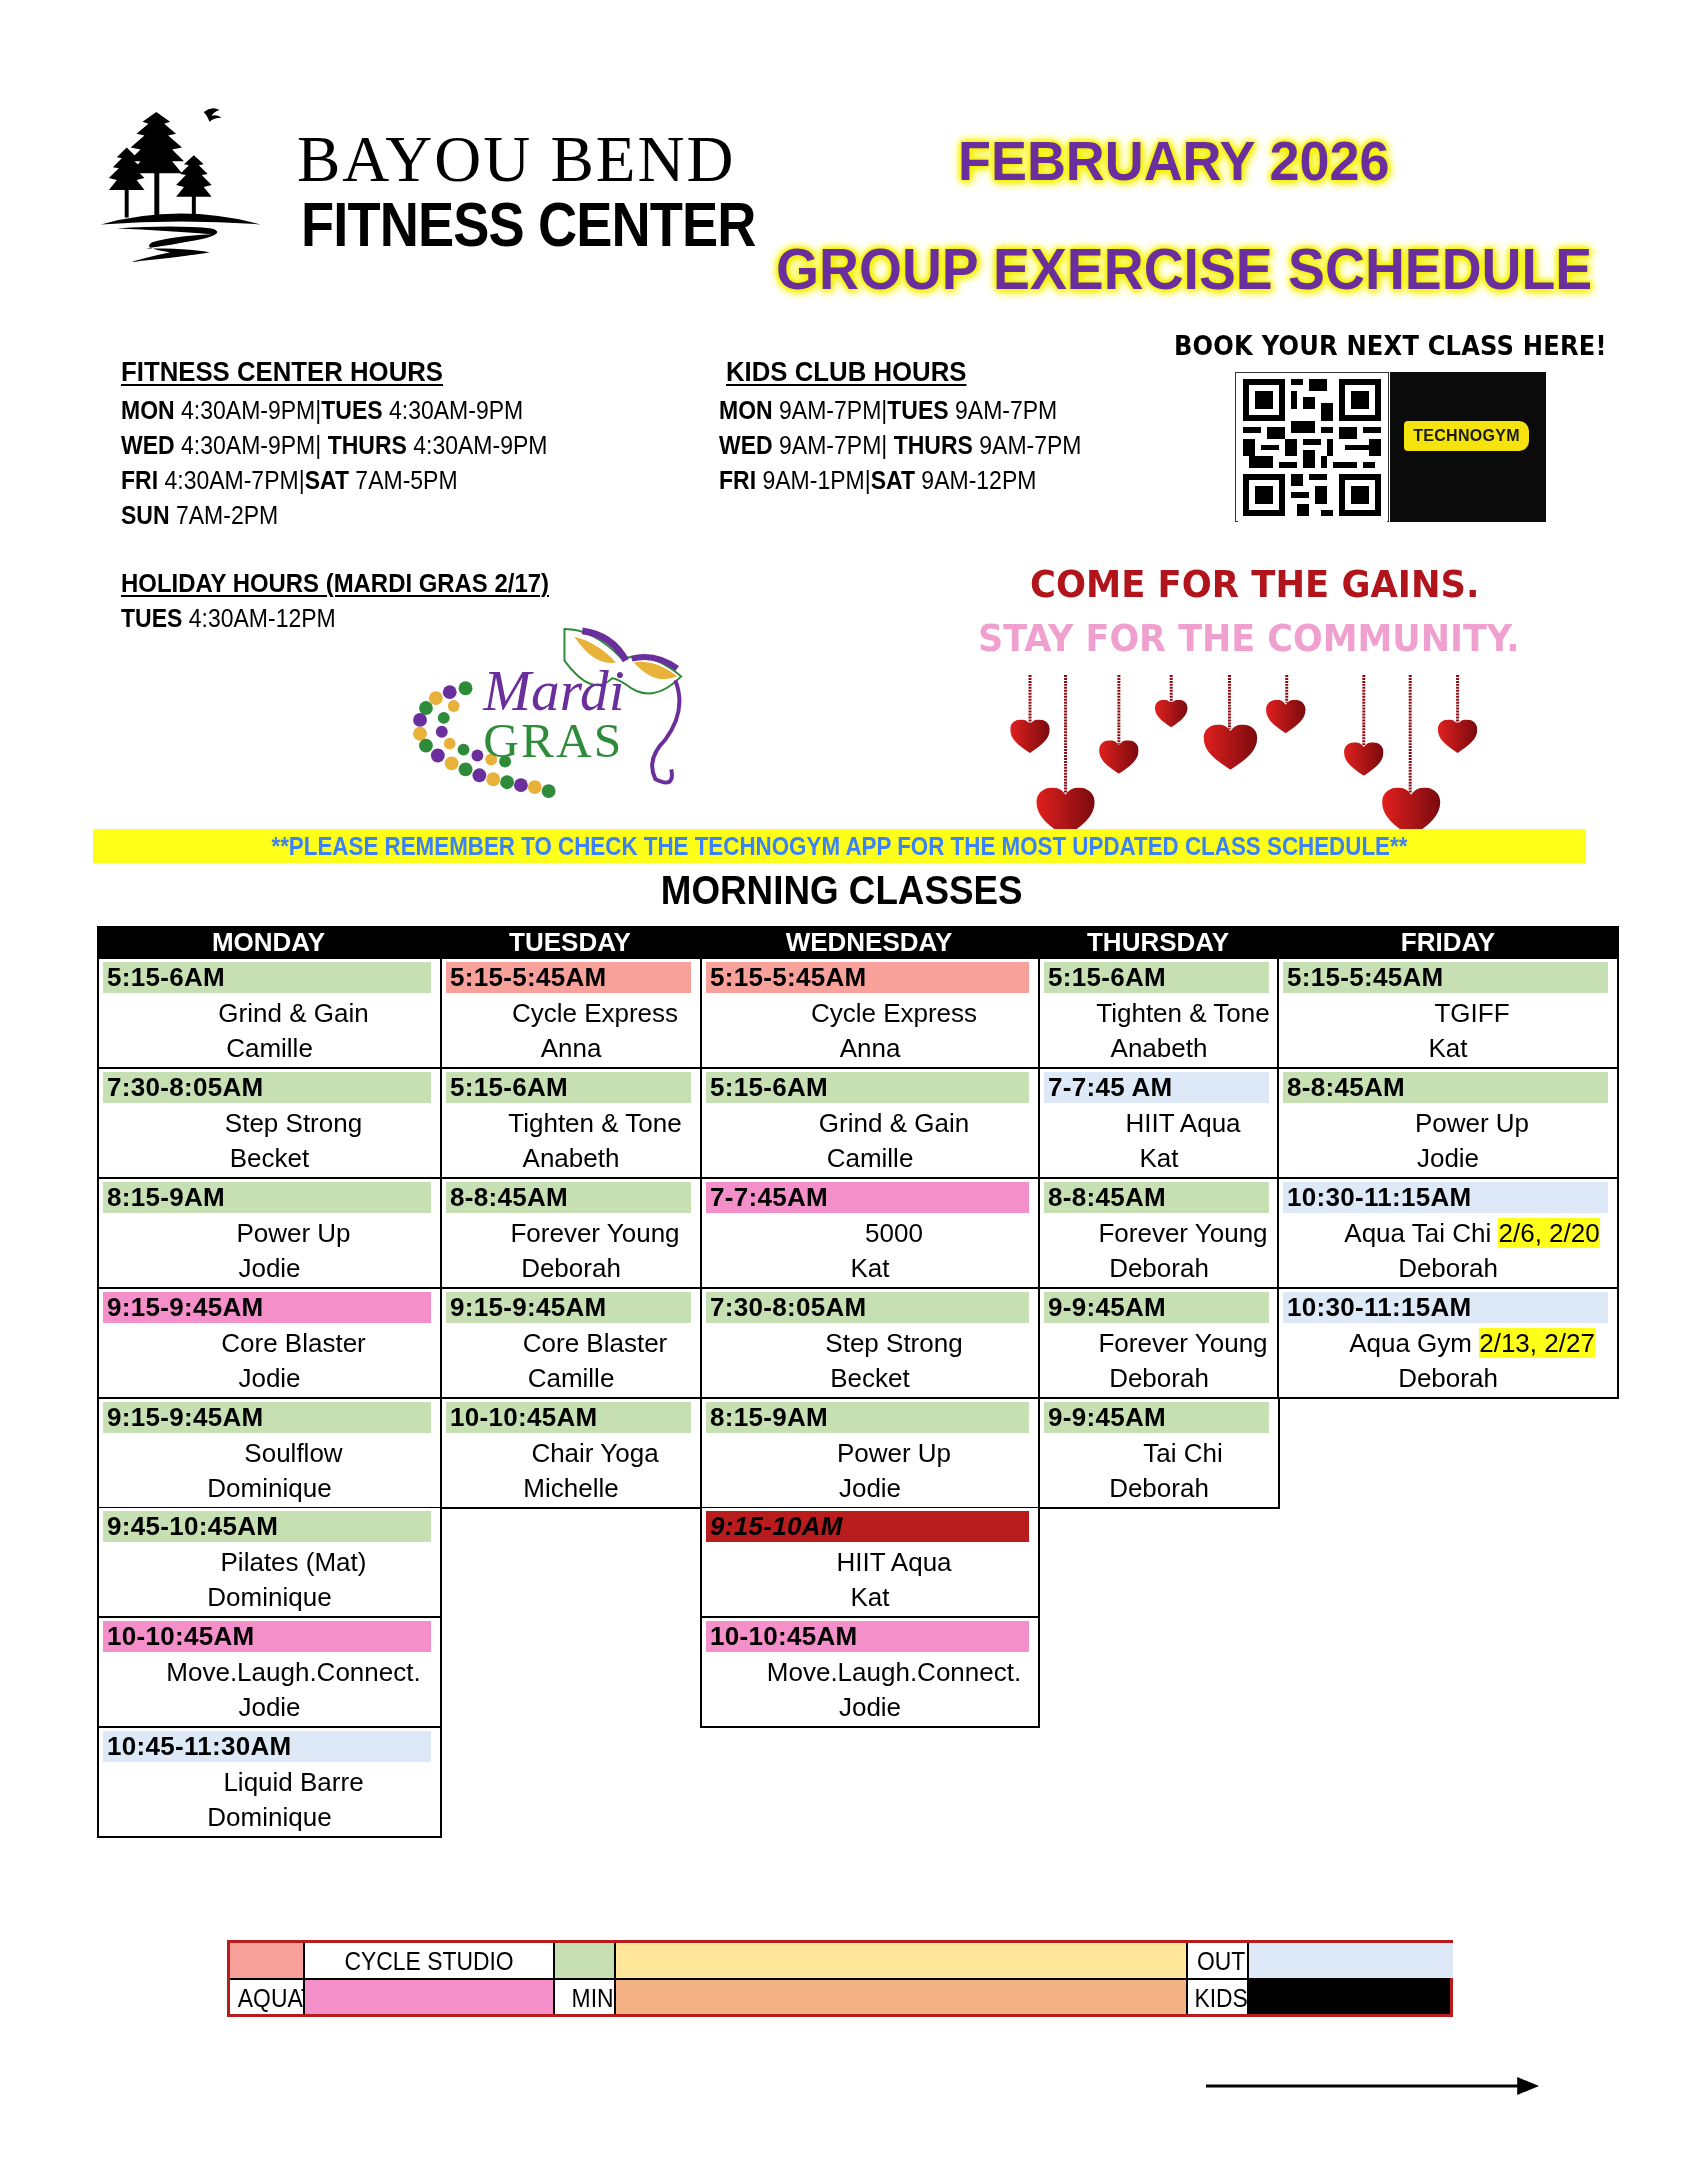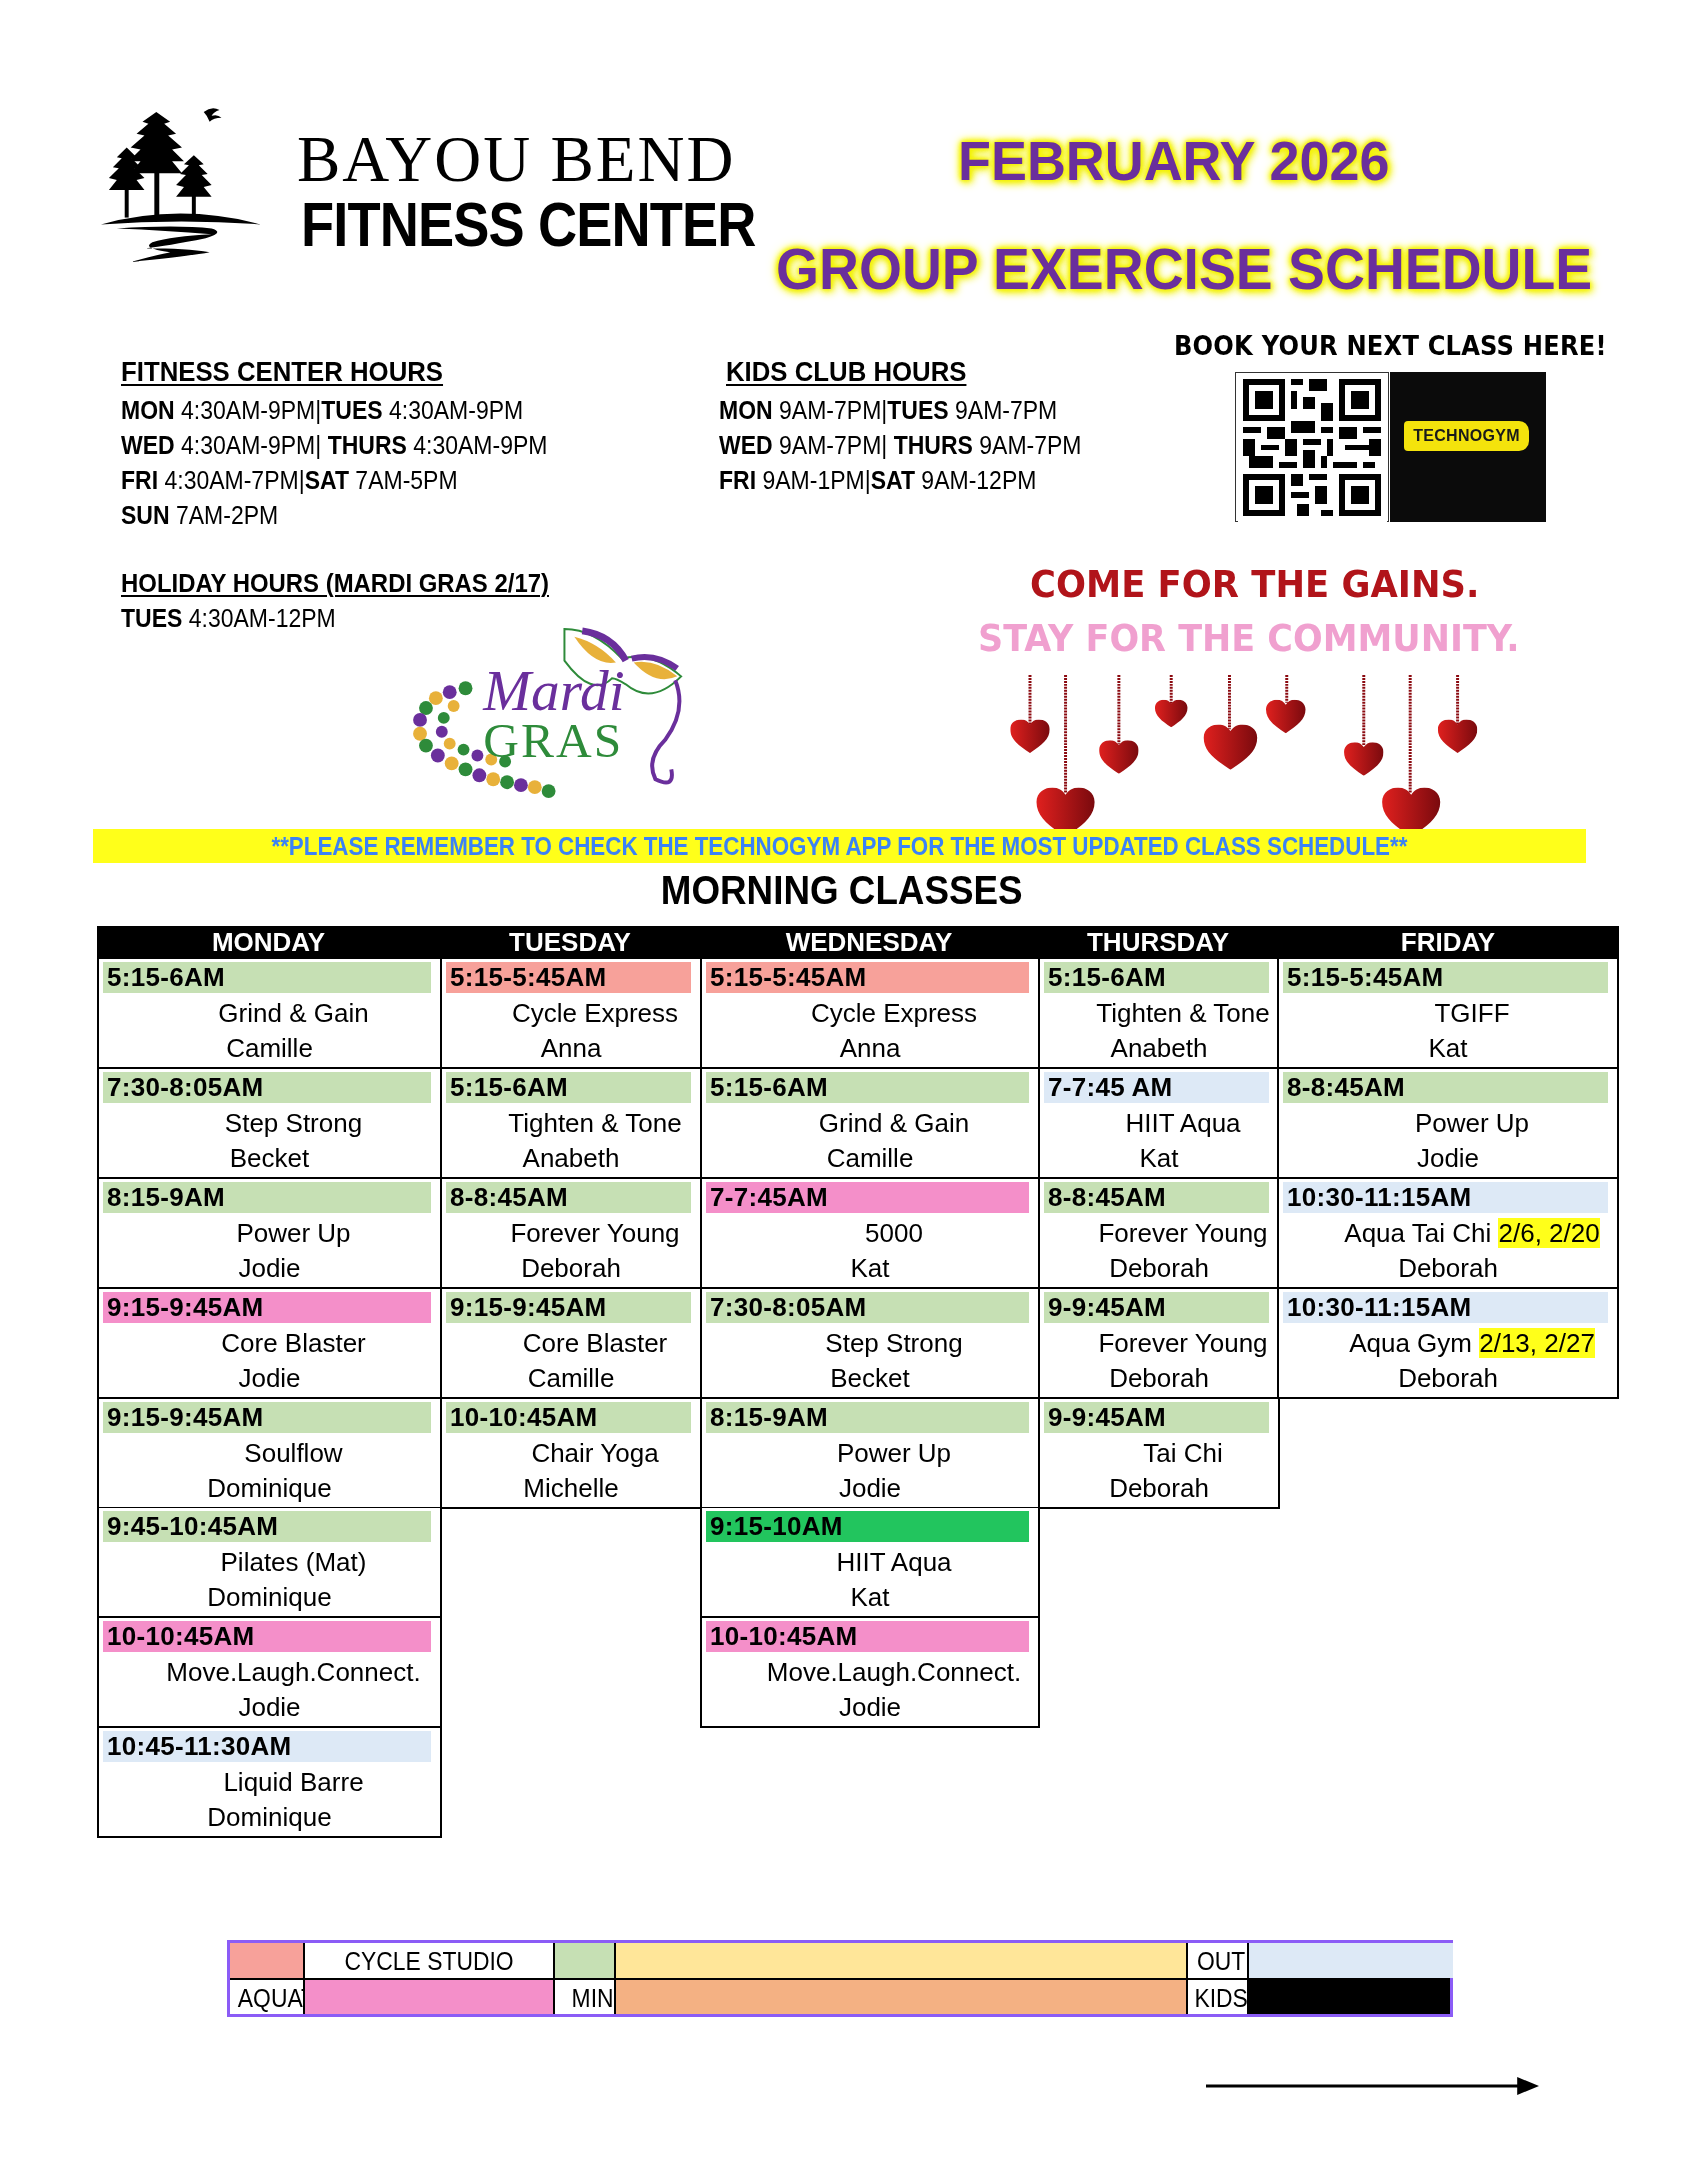--- a/index.html
+++ b/index.html
@@ -54,21 +54,21 @@
   #schedule { left:97px; top:926px; width:1522px; height:916px; }
   .thead { position:absolute; top:0; height:33px; background:#000; color:#fff; font-weight:bold; font-size:26px; line-height:33px; text-align:center; }
   .col { position:absolute; top:33px; }
   .cell { position:absolute; left:0; right:0; height:110px; box-sizing:border-box; border-left:2px solid #000; border-right:2px solid #000; border-bottom:2px solid #000; background:#fff; }
   .time { position:absolute; left:4px; right:9px; top:3px; height:31px; line-height:31px; font-weight:bold; font-size:26px; padding-left:4px; letter-spacing:0.3px; white-space:nowrap; overflow:hidden; }
   .cname { position:absolute; left:0; right:0; top:36px; text-align:center; font-size:26px; line-height:36px; white-space:nowrap;padding-left:48px; }
   .cinst { position:absolute; left:0; right:0; top:71px; text-align:center; font-size:26px; line-height:36px; white-space:nowrap; }
   .hl { background:#ffff1a; }
 
   
-  #legend { left:227px; top:1940px; width:1226px; height:77px; border:3px solid #8b5cf6; box-sizing:border-box; background:#000; display:grid; grid-template-columns:73px 248px 59px 570px 59px 204px; grid-template-rows:1fr 1fr; gap:2px; }
+  #legend { left:227px; top:1940px; width:1226px; height:77px; border:3px solid #b91c1c; box-sizing:border-box; background:#000; display:grid; grid-template-columns:73px 248px 59px 570px 59px 204px; grid-template-rows:1fr 1fr; gap:2px; }
   .lg-sw { }
   .lg-lbl { background:#fff; text-align:center; font-size:26px; line-height:36px; white-space:nowrap; overflow:hidden; }
   .lg-lbl span { display:inline-block; transform:scaleX(0.88); }
 
   #next-arrow { left:1206px; top:2075px; width:333px; height:22px; }
 </style>
 </head>
 <body>
 
 <svg id="logo-art" class="abs" viewBox="0 0 170 160">
@@ -339,21 +339,21 @@
         <div class="time" style="background: rgb(198, 224, 180);">7:30-8:05AM</div>
         <div class="cname"><span>Step Strong</span></div>
         <div class="cinst">Becket</div>
       </div>
       <div class="cell" style="top: 440px;">
         <div class="time" style="background: rgb(198, 224, 180);">8:15-9AM</div>
         <div class="cname"><span>Power Up</span></div>
         <div class="cinst">Jodie</div>
       </div>
       <div class="cell" style="top: 549px;">
-        <div class="time" style="background: #22c55e;">9:15-10AM</div>
+        <div class="time" style="background: #b91c1c; font-style: italic;">9:15-10AM</div>
         <div class="cname"><span>HIIT Aqua</span></div>
         <div class="cinst">Kat</div>
       </div>
       <div class="cell" style="top: 659px;">
         <div class="time" style="background: rgb(244, 143, 201);">10-10:45AM</div>
         <div class="cname"><span>Move.Laugh.Connect.</span></div>
         <div class="cinst">Jodie</div>
       </div>
     </div>
     <div class="thead" style="left: 941px; width: 240px;">THURSDAY</div>

